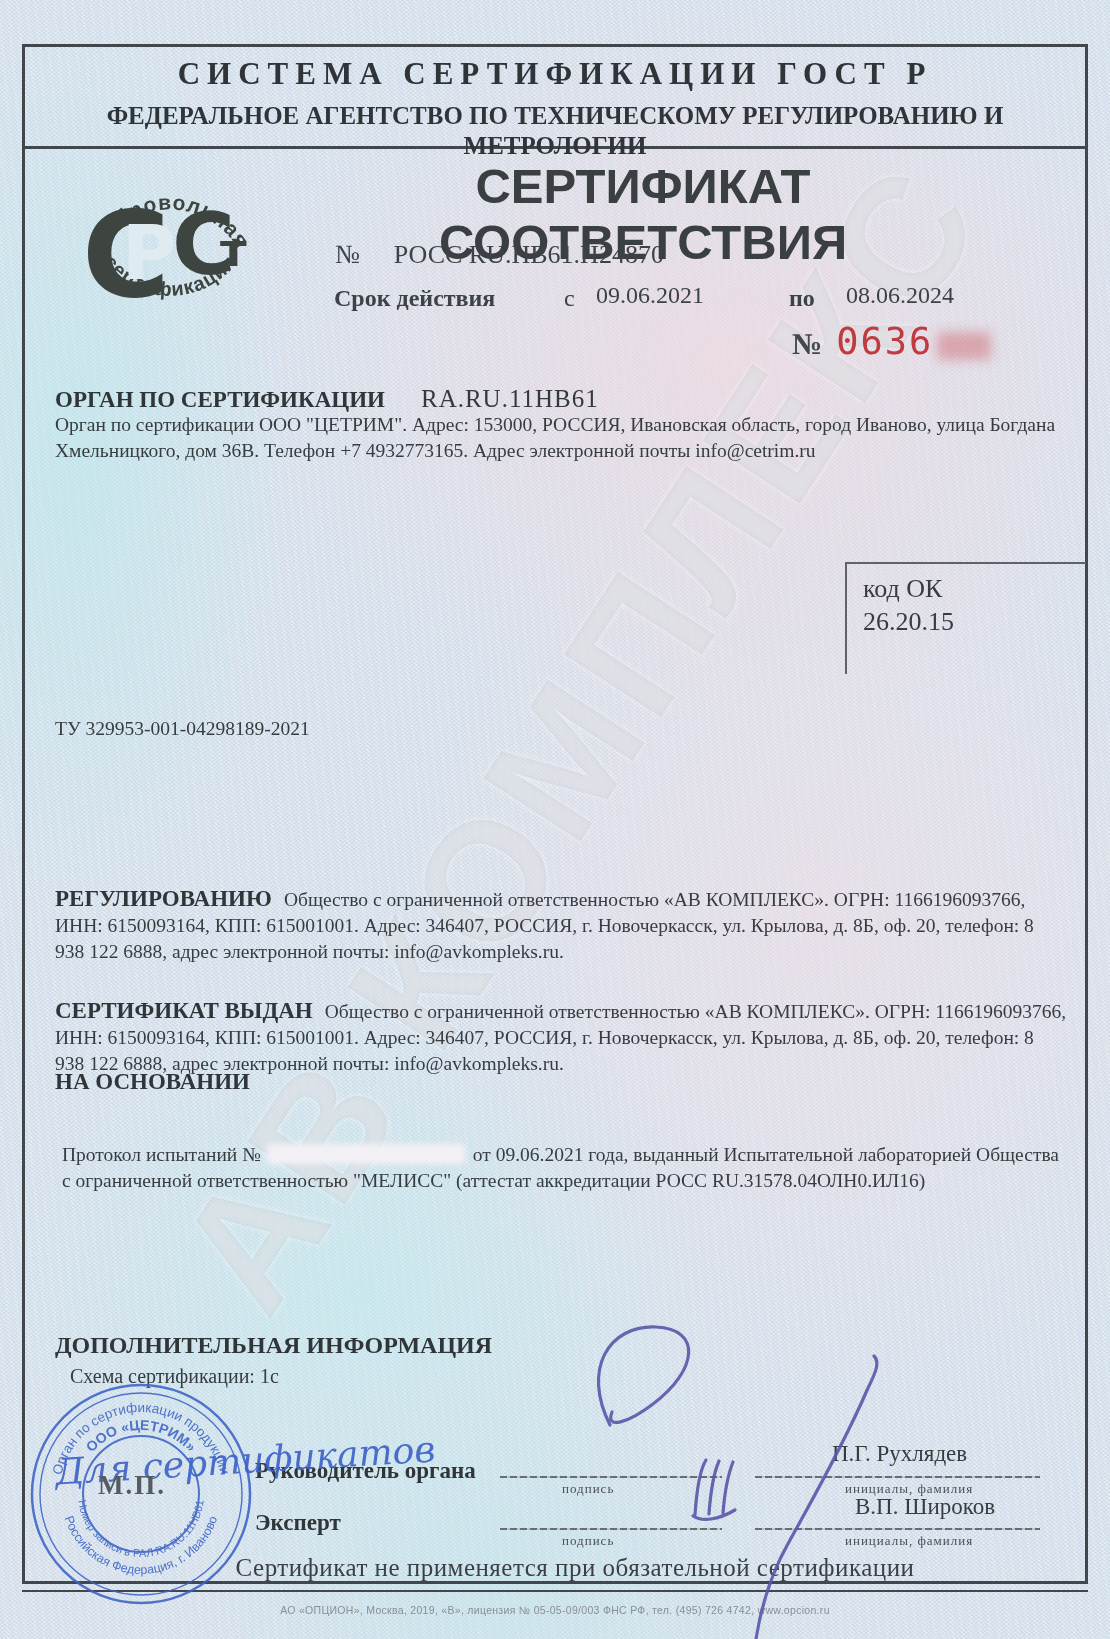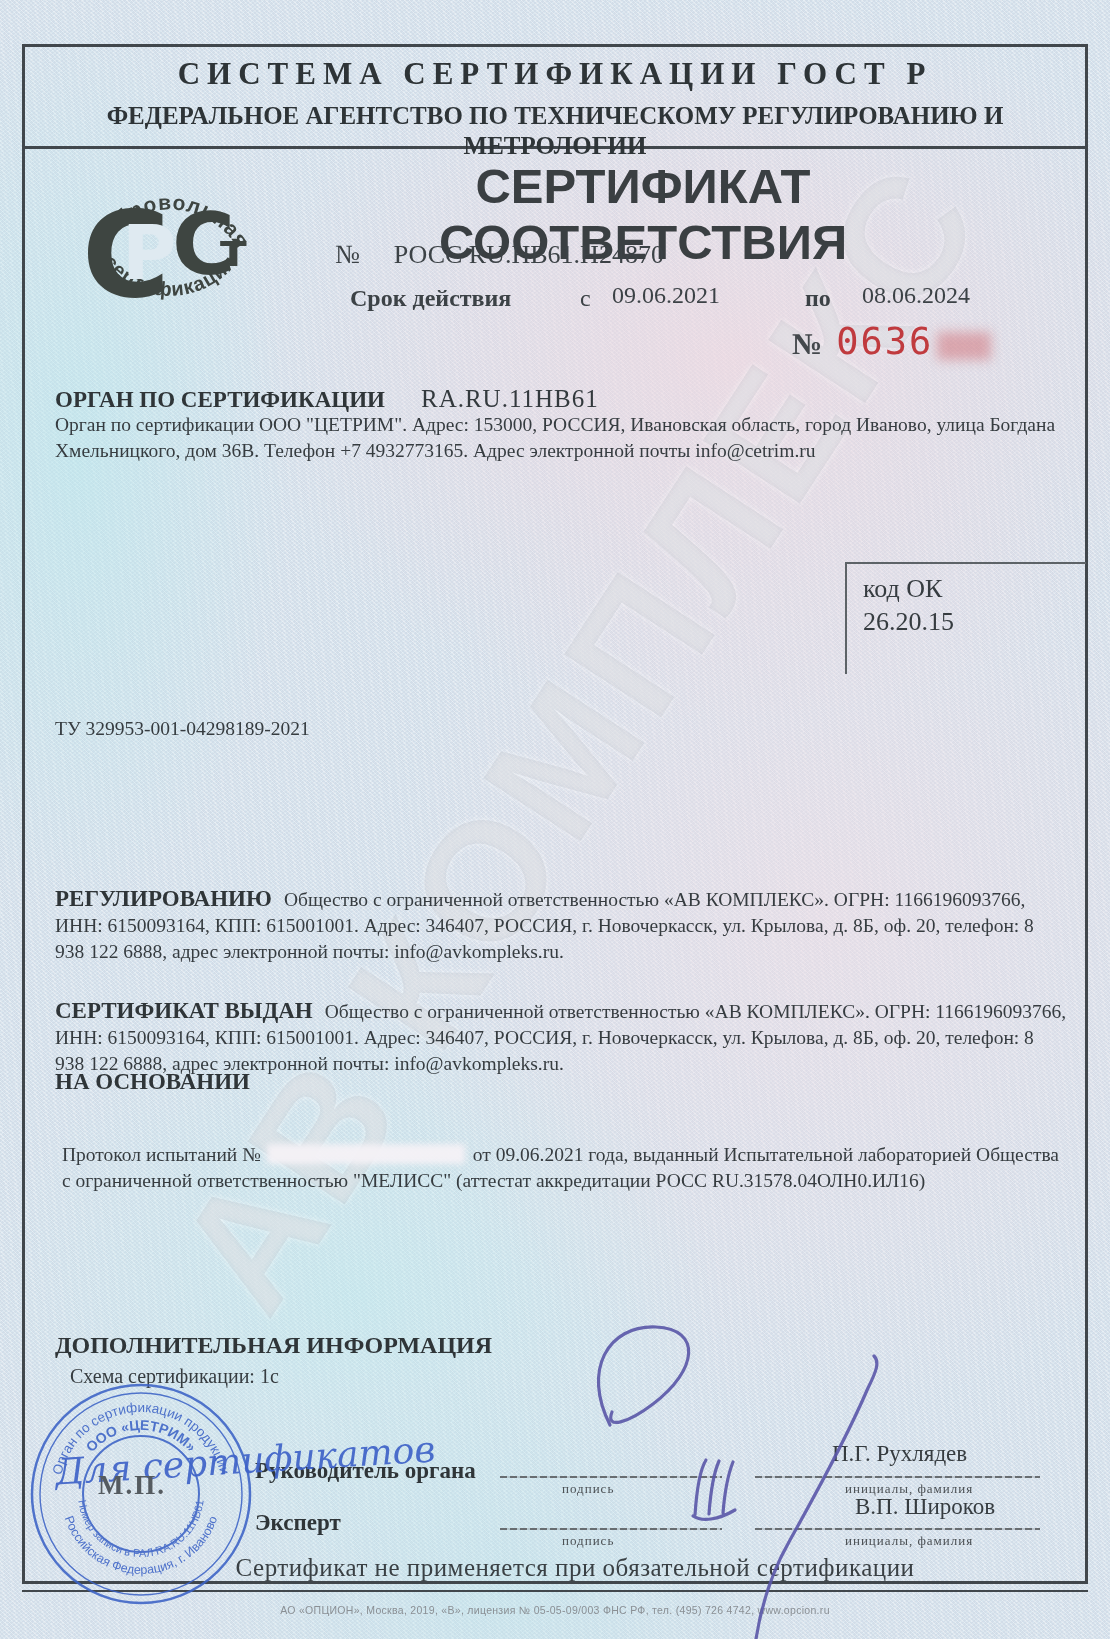--- a/index.html
+++ b/index.html
@@ -24,21 +24,21 @@
     letter-spacing:8px;color:rgba(138,144,156,.16);white-space:nowrap;z-index:1;
     text-shadow:0 0 6px rgba(255,255,255,.5);
   }
   .frame{left:22px;top:44px;width:1066px;height:1540px;border:3px solid #41474c;box-sizing:border-box;z-index:2;}
   .rule{background:#41474c;z-index:2;}
   .hdr1{left:0;top:56px;width:1110px;text-align:center;font-weight:bold;font-size:31px;letter-spacing:7px;color:#2e3437;z-index:3;}
   .hdr2{left:0;top:101px;width:1110px;text-align:center;font-weight:bold;font-size:26px;color:#2e3437;transform:scaleX(.96);z-index:3;}
   .title{left:278px;top:158px;width:730px;text-align:center;font-family:"Liberation Sans",sans-serif;font-weight:bold;font-size:49px;color:#3a3f42;z-index:3;}
   .certno{left:335px;top:240px;font-size:26px;color:#3c4246;z-index:3;}
   .certno .val{margin-left:34px;}
-  .validity{left:350px;top:285px;width:680px;height:36px;font-size:24px;color:#3c4246;z-index:3;}
+  .validity{left:334px;top:285px;width:680px;height:36px;font-size:24px;color:#3c4246;z-index:3;}
   .validity .lbl{position:absolute;left:0;top:0;font-weight:bold;}
   .validity .c{position:absolute;left:230px;top:0;}
   .validity .from{position:absolute;left:262px;top:-3px;}
   .validity .po{position:absolute;left:455px;top:0;font-weight:bold;}
   .validity .to{position:absolute;left:512px;top:-3px;}
   .blankno{left:792px;top:320px;display:flex;align-items:baseline;z-index:3;}
   .blankno .nsign{font-weight:bold;font-size:30px;color:#43484c;}
   .blankno .digits{font-family:"DejaVu Sans Mono",monospace;font-size:37px;color:#c03a3e;letter-spacing:2px;margin-left:14px;}
   .blankno .redact{width:54px;height:28px;background:rgba(210,118,126,.55);filter:blur(6px);margin-left:4px;transform:translateY(6px);}
   .sec-head{font-weight:bold;font-size:23px;color:#2f3538;}

